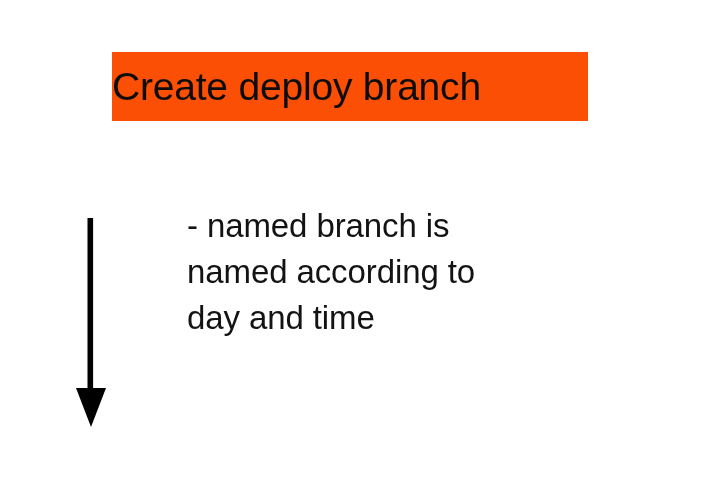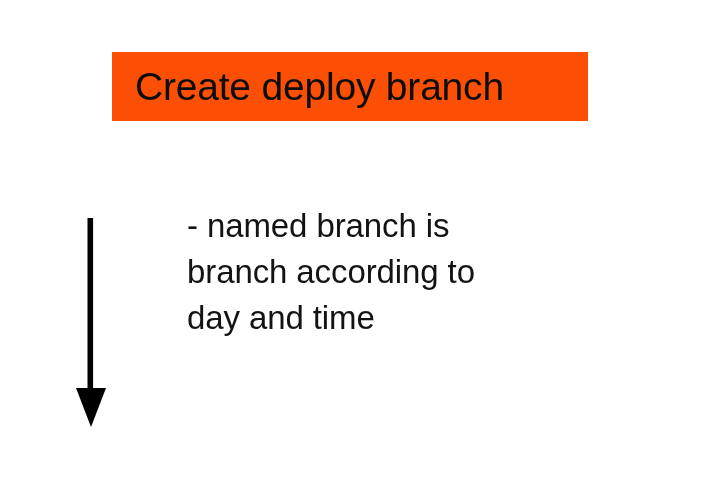--- a/index.html
+++ b/index.html
@@ -31,21 +31,20 @@
     box-sizing: border-box;
     display: flex;
     align-items: center;
   }
   #title-text {
     font-size: 39px;
     line-height: 1;
     color: #0d0d0d;
     font-weight: 400;
     letter-spacing: -0.2px;
-    padding-left: 23px;
     white-space: nowrap;
   }
 
   
   #body-block {
     position: absolute;
     left: 187px;
     top: 203px;
     width: 400px;
   }
@@ -71,21 +70,21 @@
 <body>
 
 <div id="slide">
 
   <div id="title-banner">
     <div id="title-text">Create deploy branch</div>
   </div>
 
   <div id="body-block">
     <div class="body-line">- named branch is</div>
-    <div class="body-line">branch according to</div>
+    <div class="body-line">named according to</div>
     <div class="body-line">day and time</div>
   </div>
 
   <svg id="down-arrow" viewBox="0 0 42 225" xmlns="http://www.w3.org/2000/svg">
     <rect x="17.5" y="8" width="5.6" height="172" fill="#000000"></rect>
     <polygon points="6,178 36,178 21,217" fill="#000000"></polygon>
   </svg>
 
 </div>
 

